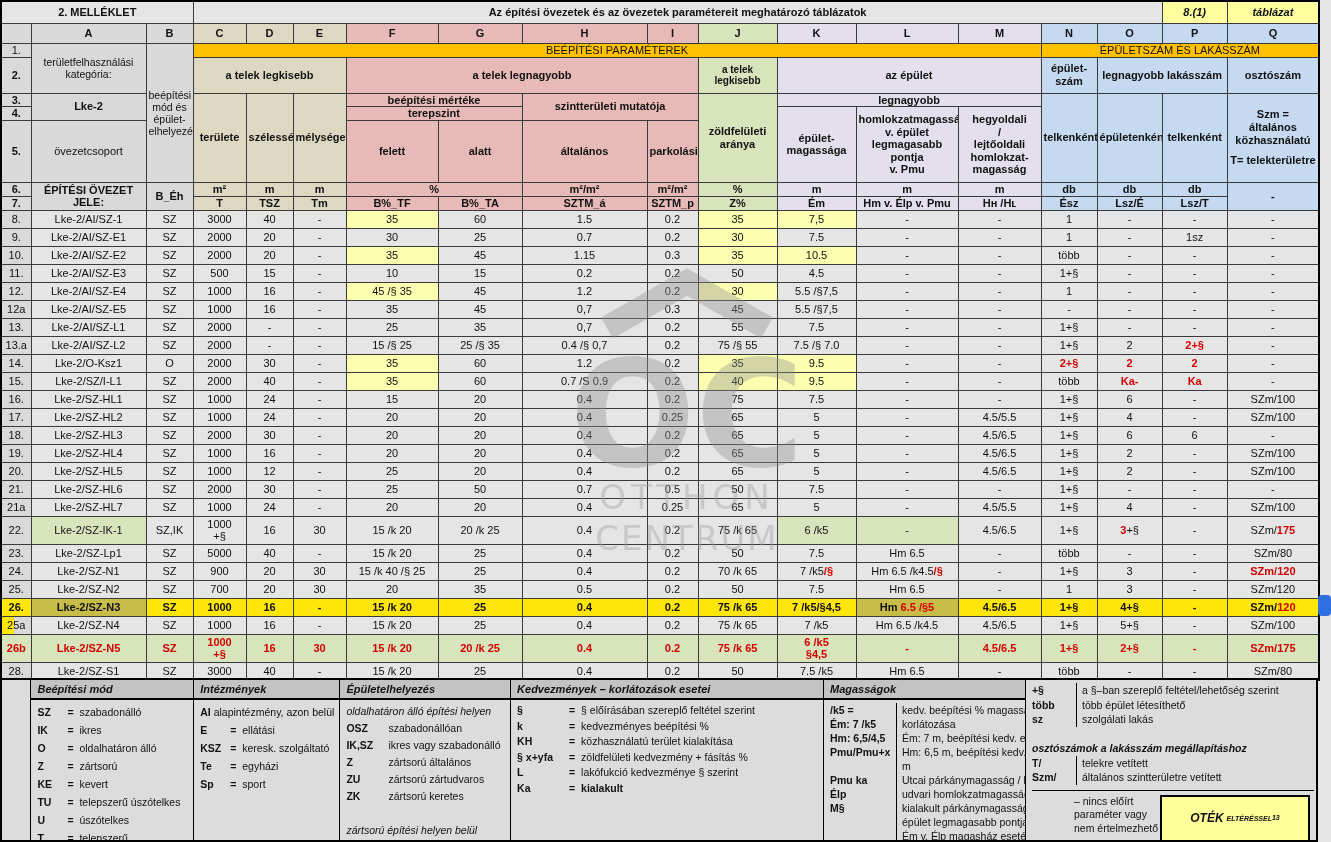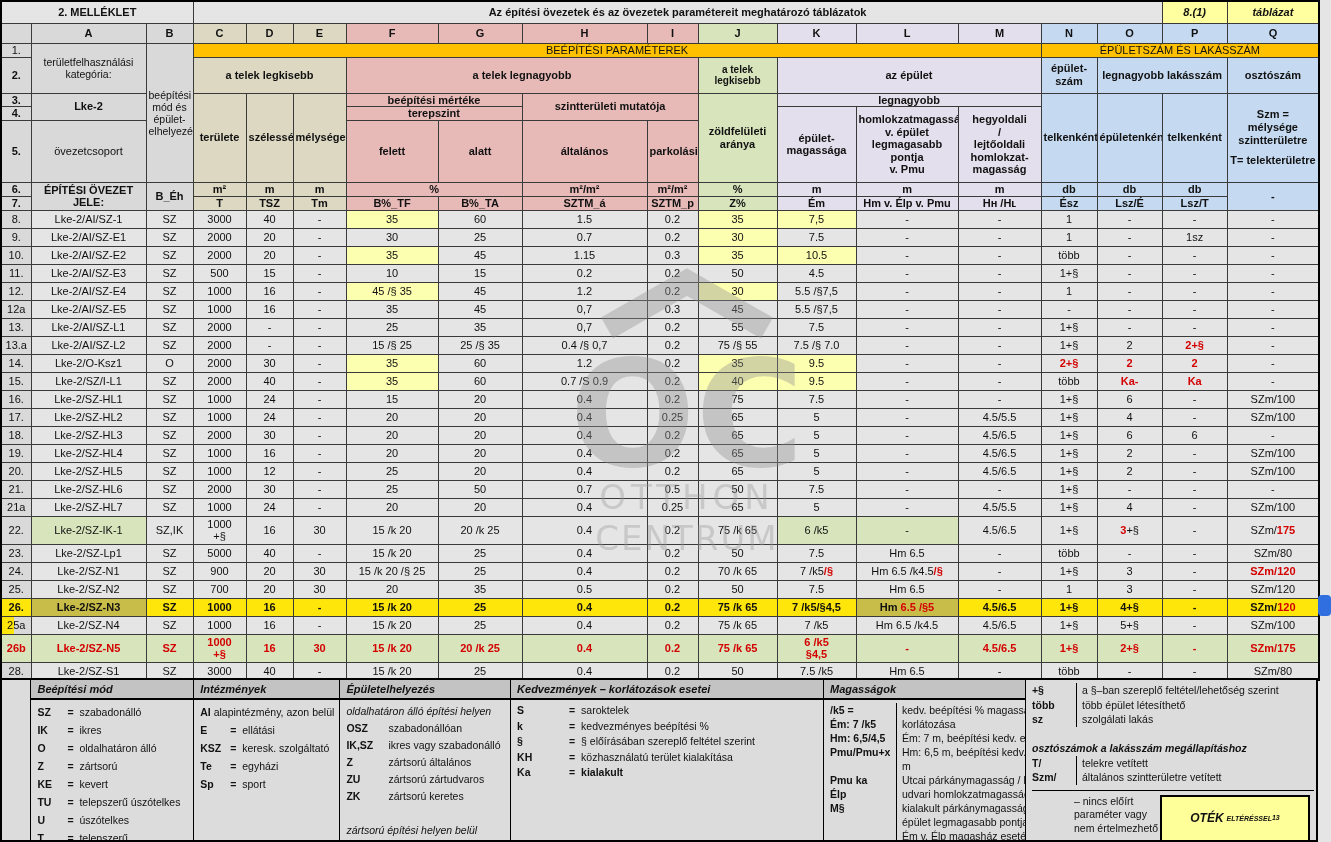--- a/index.html
+++ b/index.html
@@ -157,21 +157,21 @@
         <td rowspan="3" class="tan">szélessége</td>
         <td rowspan="3" class="tan">mélysége</td>
         <td colspan="2" class="pnk">beépítési mértéke</td>
         <td colspan="2" rowspan="2" class="pnk">szintterületi mutatója</td>
         <td rowspan="3" class="grnc">zöldfelületi aránya</td>
         <td colspan="3" class="lav">legnagyobb</td>
         <td rowspan="3" class="blu">telkenként</td>
         <td rowspan="3" class="blu">épületenként</td>
         <td rowspan="3" class="blu">telkenként</td>
         <td rowspan="3" class="blu"><div>Szm =
-mélysége szintterületre</div><div style="margin-top:8px">T= telekterületre</div></td>
+általános közhasználatú</div><div style="margin-top:8px">T= telekterületre</div></td>
       </tr>
 
       <tr class="r4">
         <td class="num">4.</td>
         <td colspan="2" class="pnk">terepszint</td>
         <td rowspan="2" class="lav">épület-magassága</td>
         <td rowspan="2" class="lav">homlokzatmagasság v. épület legmagasabb pontja
 v. Pmu</td>
         <td rowspan="2" class="lav">hegyoldali
 /
@@ -607,21 +607,21 @@
           <td>-</td>
           <td>SZm/80</td>
         </tr>
         <tr class="dr">
           <td class="num">24.</td>
           <td>Lke-2/SZ-N1</td>
           <td>SZ</td>
           <td>900</td>
           <td>20</td>
           <td>30</td>
-          <td>15 /k 20 /§ 25</td>
+          <td>15 /k 40 /§ 25</td>
           <td>25</td>
           <td>0.4</td>
           <td>0.2</td>
           <td>70 /k 65</td>
           <td><span>7 /k5</span><span class="red">/§</span></td>
           <td><span>Hm 6.5 /k4.5</span><span class="red">/§</span></td>
           <td>-</td>
           <td>1+§</td>
           <td>3</td>
           <td>-</td>
@@ -767,24 +767,25 @@
           <div class="lline"><span class="lk" style="width: 42px;">ZU</span><span class="ld">zártsorú  zártudvaros</span></div>
           <div class="lline"><span class="lk" style="width: 42px;">ZK</span><span class="ld">zártsorú  keretes</span></div>
           <div class="lline">&nbsp;</div>
           <div class="lline ital">zártsorú építési helyen belül</div>
           <div class="lline"><span class="lk" style="width: 42px;">HZ</span><span class="ld">Hézagosan zártsorú</span></div>
         </div>
     </div>
     <div class="lsec" style="width:319px">
       <div class="lhead">Kedvezmények – korlátozások esetei</div>
       <div class="lbody" style="line-height: 15.5px;">
-          <div class="lline"><span class="lk" style="width: 52px;">S</span><span class="leq">=</span><span class="ld">saroktelek</span></div>
+          <div class="lline"><span class="lk" style="width: 52px;">§</span><span class="leq">=</span><span class="ld">§ előírásában szereplő feltétel szerint</span></div>
           <div class="lline"><span class="lk" style="width: 52px;">k</span><span class="leq">=</span><span class="ld">kedvezményes beépítési %</span></div>
-          <div class="lline"><span class="lk" style="width: 52px;">§</span><span class="leq">=</span><span class="ld">§ előírásában szereplő feltétel szerint</span></div>
           <div class="lline"><span class="lk" style="width: 52px;">KH</span><span class="leq">=</span><span class="ld">közhasználatú terület kialakítása</span></div>
+          <div class="lline"><span class="lk" style="width: 52px;">§ x+yfa</span><span class="leq">=</span><span class="ld">zöldfelületi kedvezmény + fásítás %</span></div>
+          <div class="lline"><span class="lk" style="width: 52px;">L</span><span class="leq">=</span><span class="ld">lakófukció kedvezménye § szerint</span></div>
           <div class="lline"><span class="lk" style="width: 52px;">Ka</span><span class="leq">=</span><span class="ld b">kialakult</span></div>
         </div>
     </div>
     <div class="lsec" style="width:202px">
       <div class="lhead">Magasságok</div>
       <div class="lbody" style="line-height: 14px;">
           <div class="lline"><span class="lk" style="width: 66px;">/k5 =</span><span class="ld dv">kedv.  beépítési % magassági</span></div>
           <div class="lline"><span class="lk" style="width: 66px;">Ém: 7 /k5</span><span class="ld dv">korlátozása</span></div>
           <div class="lline"><span class="lk" style="width: 66px;">Hm: 6,5/4,5</span><span class="ld dv">Ém: 7 m, beépítési kedv. esetén 5 m</span></div>
           <div class="lline"><span class="lk" style="width: 66px;">Pmu/Pmu+x</span><span class="ld dv">Hm: 6,5 m, beépítési kedv. esetén  4,5</span></div>

